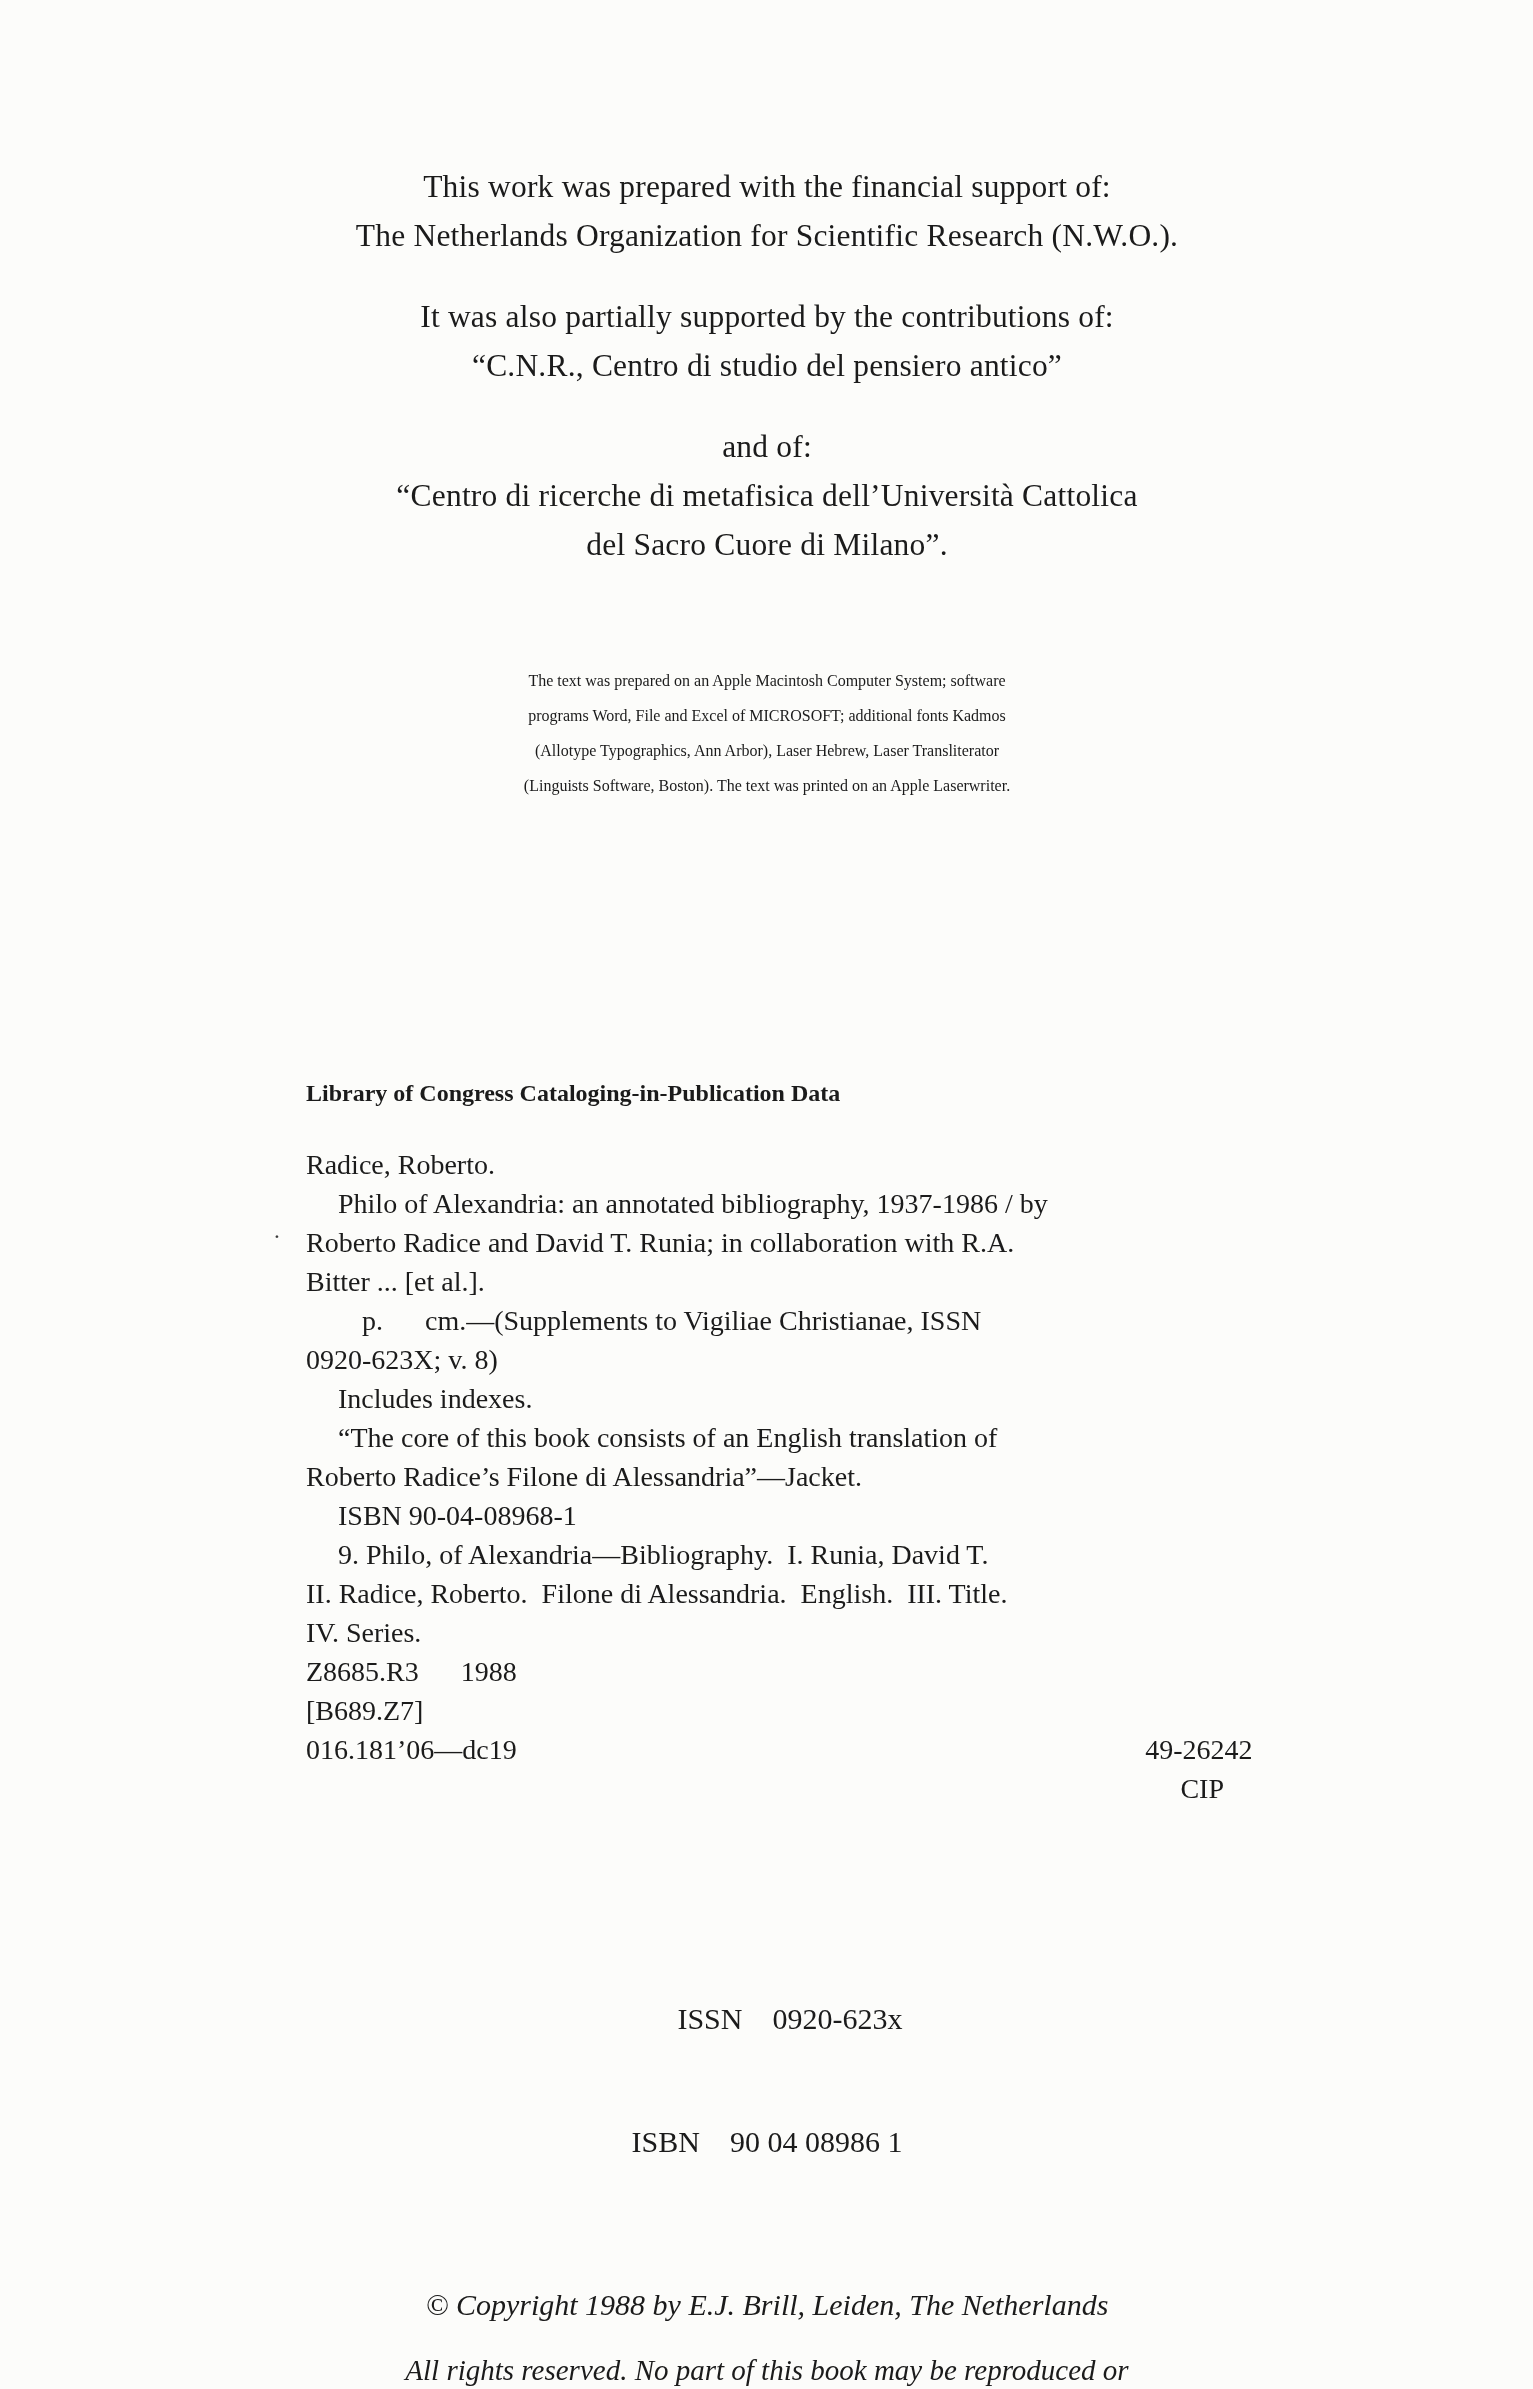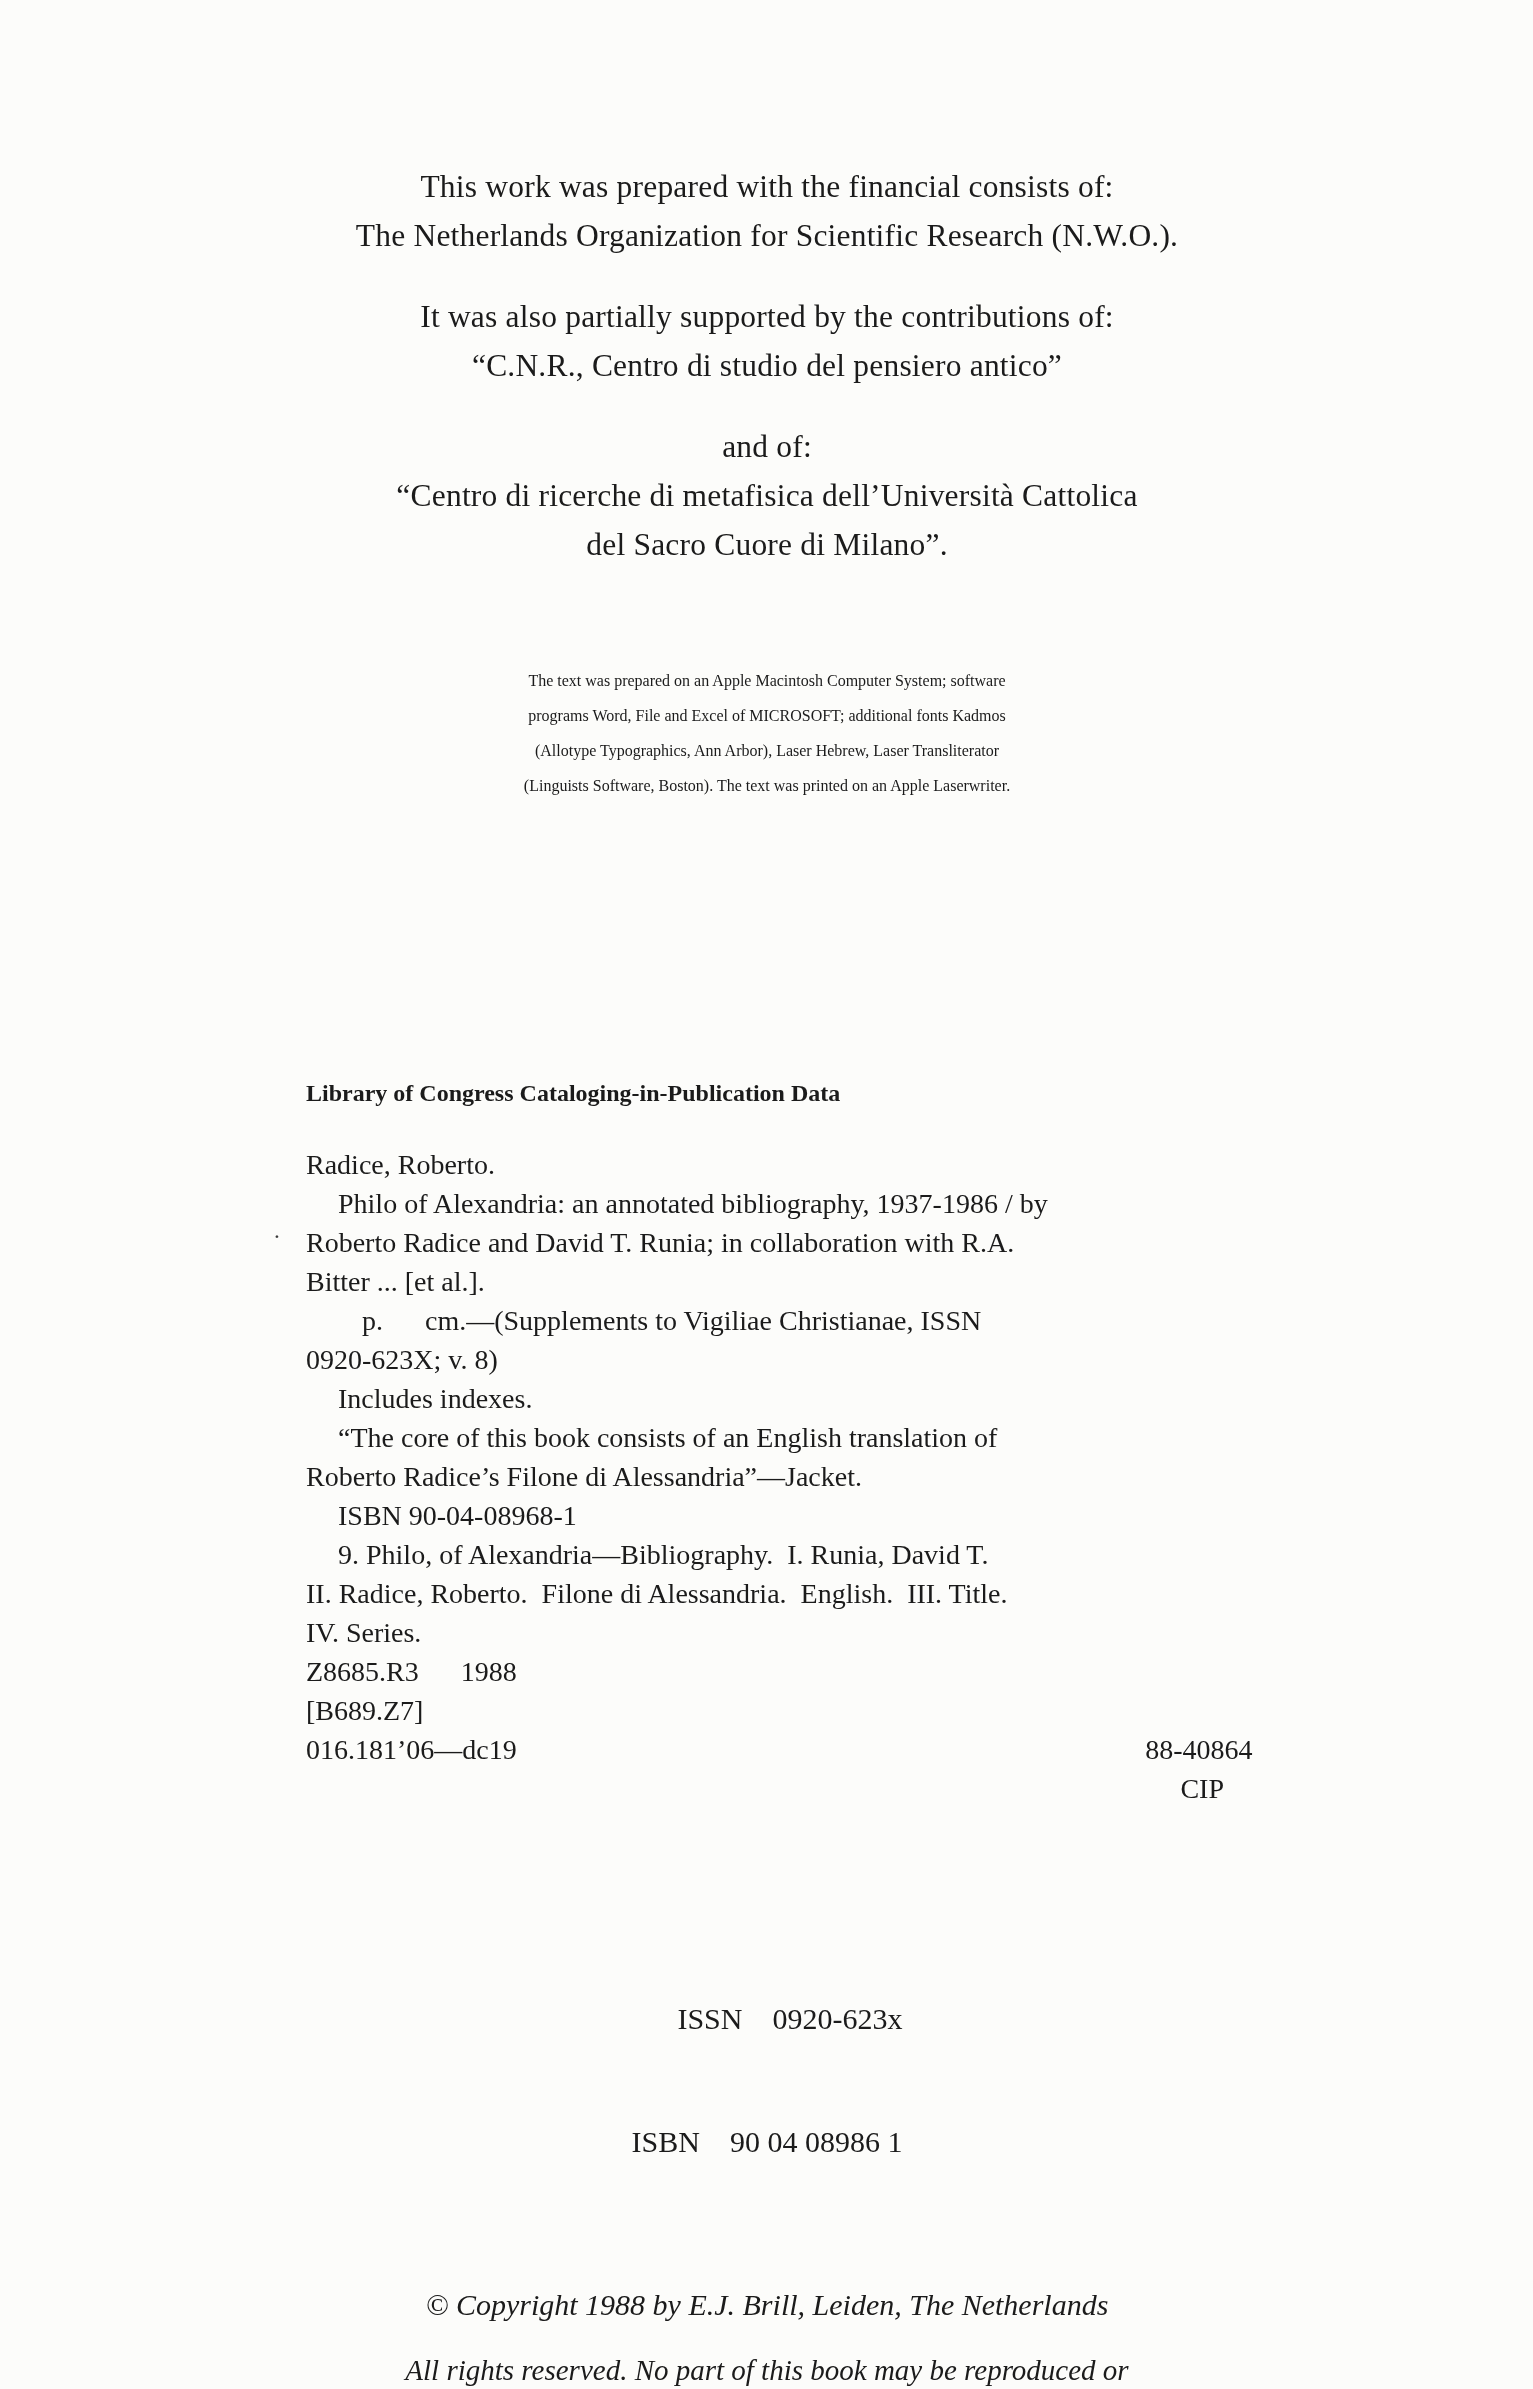--- a/index.html
+++ b/index.html
@@ -80,21 +80,21 @@
     color:#3a3a3a;
   }
 </style>
 </head>
 <body>
 
 <div class="page">
 
   <div class="support centered">
     <p class="para para-1">
-      <span class="line">This work was prepared with the financial consists of:</span>
+      <span class="line">This work was prepared with the financial support of:</span>
       <span class="line">The Netherlands Organization for Scientific Research (N.W.O.).</span>
     </p>
     <p class="para para-2">
       <span class="line">It was also partially supported by the contributions of:</span>
       <span class="line">“C.N.R., Centro di studio del pensiero antico”</span>
     </p>
     <p class="para para-3">
       <span class="line">and of:</span>
       <span class="line">“Centro di ricerche di metafisica dell’Università Cattolica</span>
       <span class="line">del Sacro Cuore di Milano”.</span>
@@ -121,21 +121,21 @@
     <div class="lc-line ind1">“The core of this book consists of an English translation of</div>
     <div class="lc-line ind0">Roberto Radice’s Filone di Alessandria”—Jacket.</div>
     <div class="lc-line ind1">ISBN 90-04-08968-1</div>
     <div class="lc-line ind1">9. Philo, of Alexandria—Bibliography.  I. Runia, David T.</div>
     <div class="lc-line ind0">II. Radice, Roberto.  Filone di Alessandria.  English.  III. Title.</div>
     <div class="lc-line ind0">IV. Series.</div>
     <div class="lc-line ind0">Z8685.R3      1988</div>
     <div class="lc-line ind0">[B689.Z7]</div>
     <div class="dc-row">
       <span class="dc-left">016.181’06—dc19</span>
-      <span class="dc-right">88-40864</span>
+      <span class="dc-right">49-26242</span>
     </div>
     <div class="cip-row">
       <span>CIP</span>
     </div>
   </div>
 
   <div class="issn-section centered">
     <div class="issn-block">
       <span class="line">ISSN    0920-623x</span>
       <span class="line">ISBN    90 04 08986 1</span>

